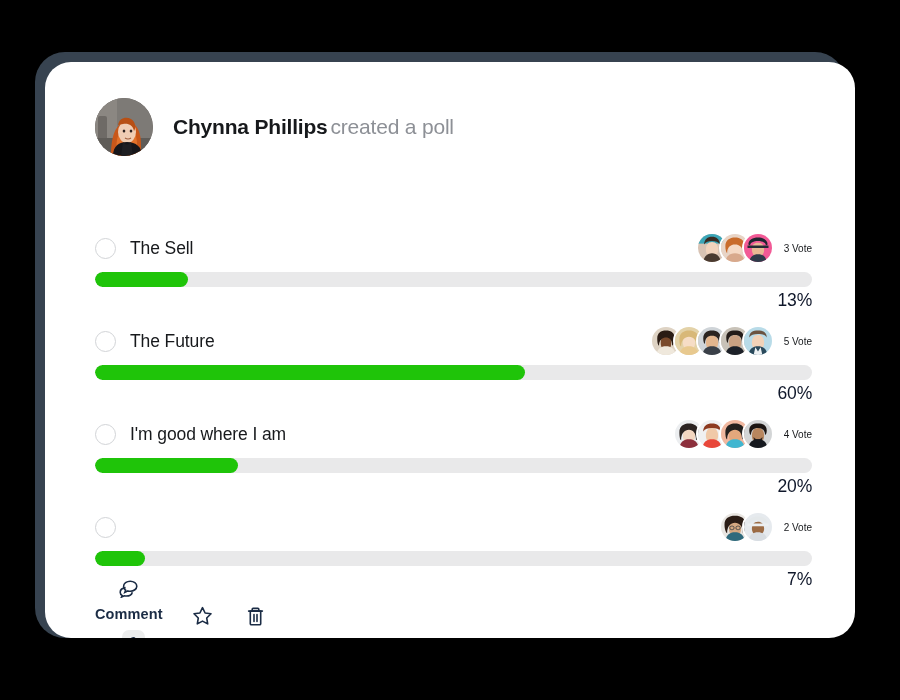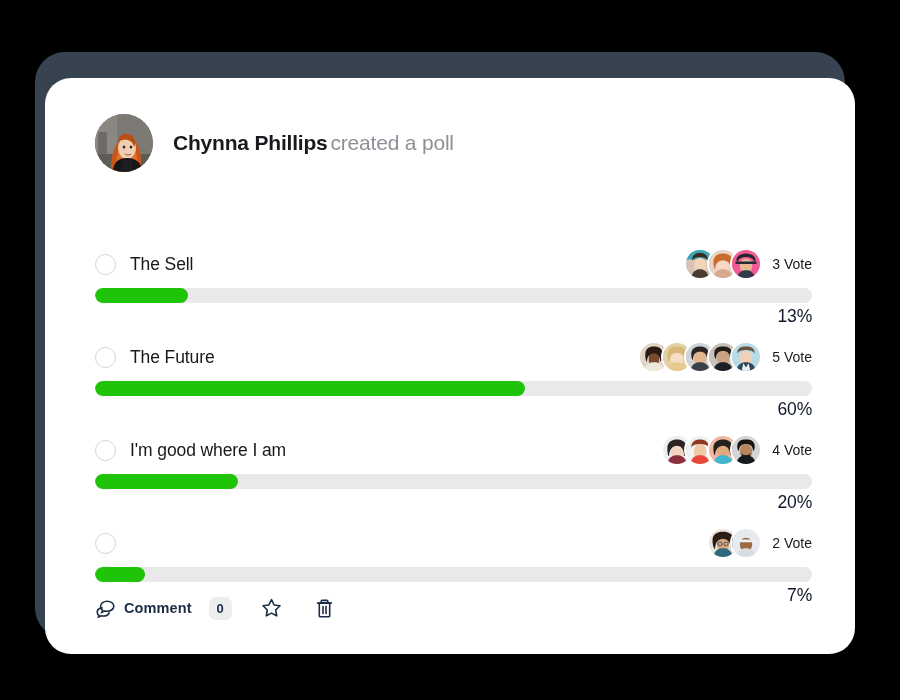--- a/index.html
+++ b/index.html
@@ -33,21 +33,20 @@
   
   .poll-card {
     position: absolute;
     left: 45px;
     top: 62px;
     width: 810px;
     height: 576px;
     background: #ffffff;
     border-radius: 26px;
     overflow: hidden;
-    margin-top: 16px;
   }
 
   
   .post-header {
     position: absolute;
     left: 50px;
     top: 36px;
     display: flex;
     align-items: center;
     gap: 20px;
@@ -148,21 +147,21 @@
     margin-left: -9px;
     overflow: hidden;
     flex: 0 0 auto;
     position: relative;
   }
   .voter-av:first-child { margin-left: 0; }
   .voter-av svg { display: block; width: 100%; height: 100%; }
 
   .vote-count {
     margin-left: 10px;
-    font-size: 14px;
+    font-size: 10px;
     color: #17191c;
     white-space: nowrap;
   }
 
   .bar-track {
     position: absolute;
     left: 50px;
     right: 43px;
     top: 50px;
     height: 15px;
@@ -194,20 +193,21 @@
     display: flex;
     align-items: center;
     gap: 0px;
   }
 
   .footer-btn {
     display: flex;
     align-items: center;
     gap: 8px;
     cursor: pointer;
+    flex-direction: column;
   }
 
   .footer-icon {
     display: flex;
     align-items: center;
     justify-content: center;
     color: #1b2c45;
   }
   .footer-icon svg { display: block; }
 

